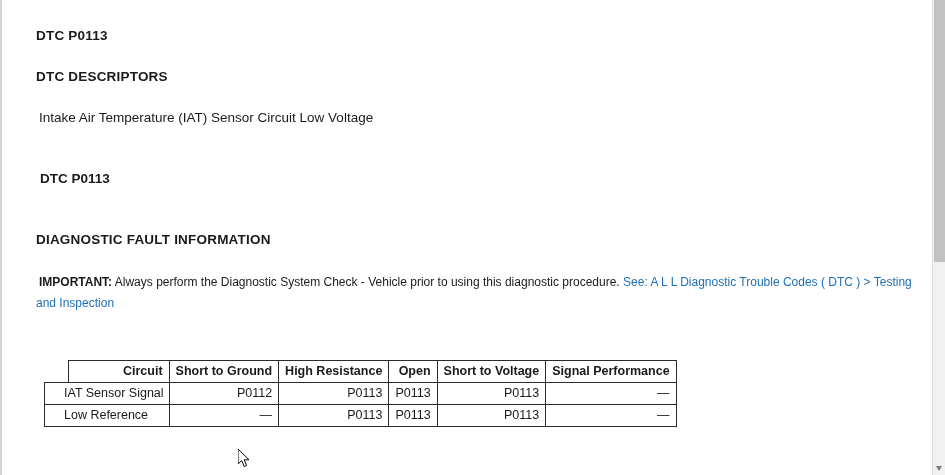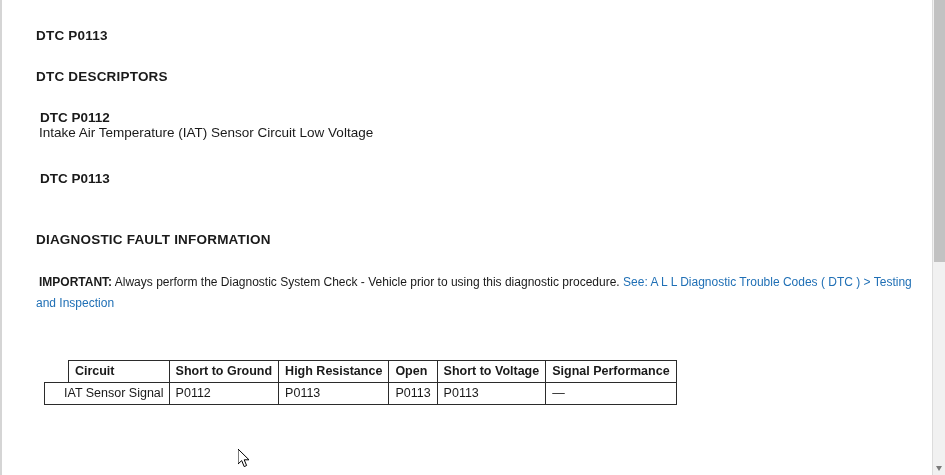--- a/index.html
+++ b/index.html
@@ -137,21 +137,21 @@
   table.fault-table {
     border-collapse: collapse;
     font-size: 12.5px;
     color: #1a1a1a;
     background: #ffffff;
   }
   table.fault-table th,
   table.fault-table td {
     border: 1px solid #2b2b2b;
     padding: 2px 6px;
-    text-align: left;
+    text-align: right;
     white-space: nowrap;
     height: 17px;
     line-height: 15px;
   }
   table.fault-table th {
     font-weight: bold;
   }
   table.fault-table td.rowhead {
     text-align: left;
     padding-left: 19px;
@@ -183,21 +183,20 @@
 
   <div class="page-edge-left"></div>
 
   <div class="content">
 
     <div class="h-title row-title">DTC P0113</div>
 
     <div class="h-title row-descriptors">DTC DESCRIPTORS</div>
 
     <div class="dtc-block dtc-1">
-      <div class="code">DTC P0112</div>
       <div class="desc">Intake Air Temperature (IAT) Sensor Circuit Low Voltage</div>
     </div>
 
     <div class="dtc-block dtc-2">
       <div class="code">DTC P0113</div>
     </div>
 
     <div class="h-title row-faultinfo">DIAGNOSTIC FAULT INFORMATION</div>
 
     <div class="important-para">
@@ -221,20 +220,28 @@
         </thead>
         <tbody>
           <tr class="first-row">
             <td class="rowhead" colspan="2">IAT Sensor Signal</td>
             <td>P0112</td>
             <td>P0113</td>
             <td>P0113</td>
             <td>P0113</td>
             <td>—</td>
           </tr>
+          <tr>
+            <td class="rowhead" colspan="2">Low Reference</td>
+            <td>—</td>
+            <td>P0113</td>
+            <td>P0113</td>
+            <td>P0113</td>
+            <td>—</td>
+          </tr>
         </tbody>
       </table>
     </div>
 
   </div>
 
   <div class="cursor">
     <svg width="14" height="20" viewBox="0 0 14 20">
       <polygon points="0,0 0,15 3.7,11.6 6.2,17.6 8.6,16.5 6.2,10.8 11,10.8" fill="#ffffff" stroke="#000000" stroke-width="1"></polygon>
     </svg>

